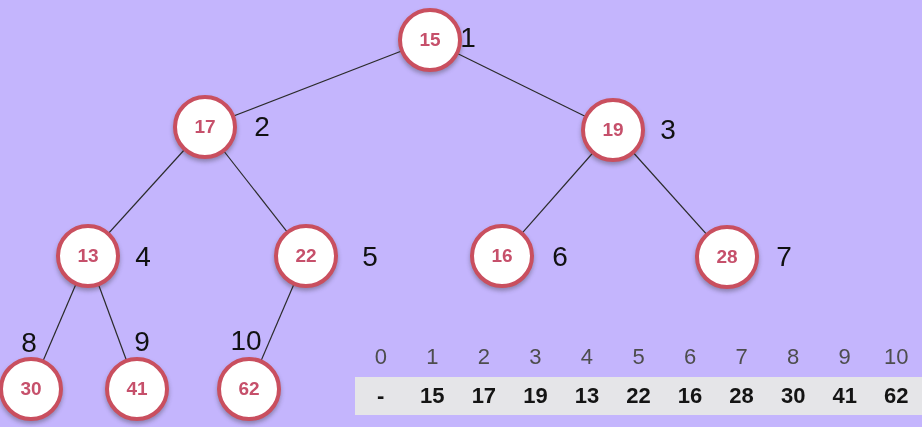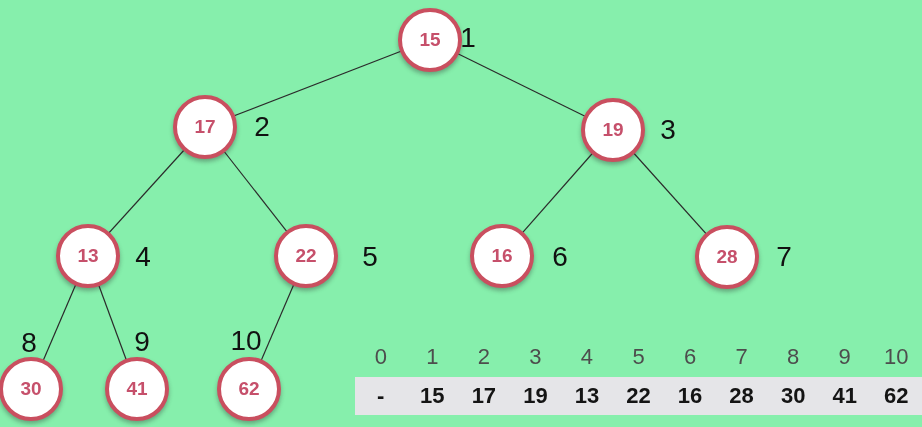--- a/index.html
+++ b/index.html
@@ -11,21 +11,21 @@
     --array-bg: #e5e5e8;
     --edge: #2b2b2b;
   }
   * { margin: 0; padding: 0; }
   html, body { background: #ffffff; }
   body { font-family: "Liberation Sans", sans-serif; }
   .canvas {
     position: relative;
     width: 922px;
     height: 427px;
-    background: #86efac;
+    background: #c4b5fd;
     overflow: hidden;
   }
   .edges-svg {
     position: absolute;
     left: 0; top: 0;
     width: 922px; height: 427px;
   }
   .edges-svg line {
     stroke: var(--edge);
     stroke-width: 1.2;

